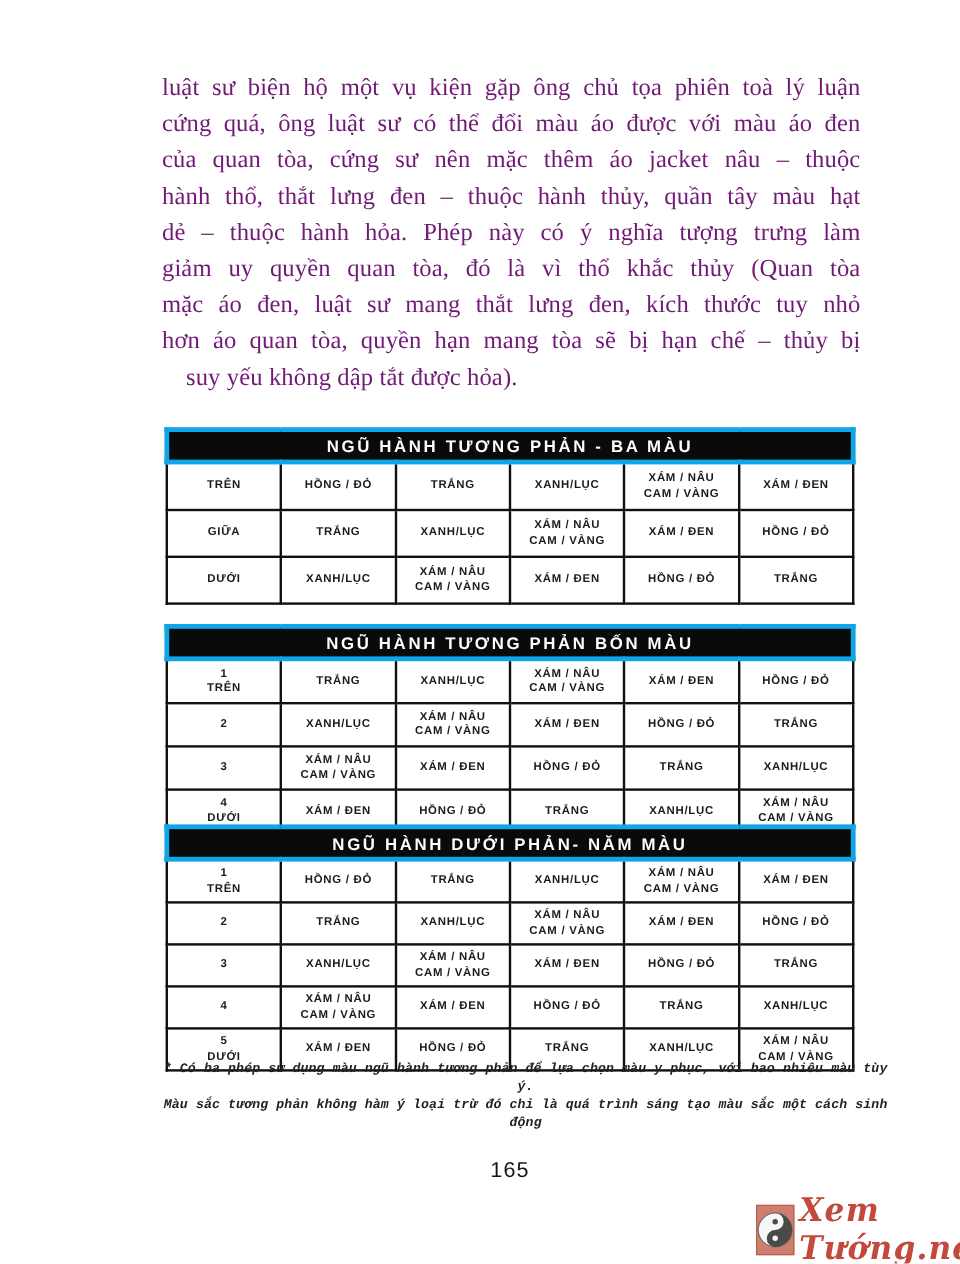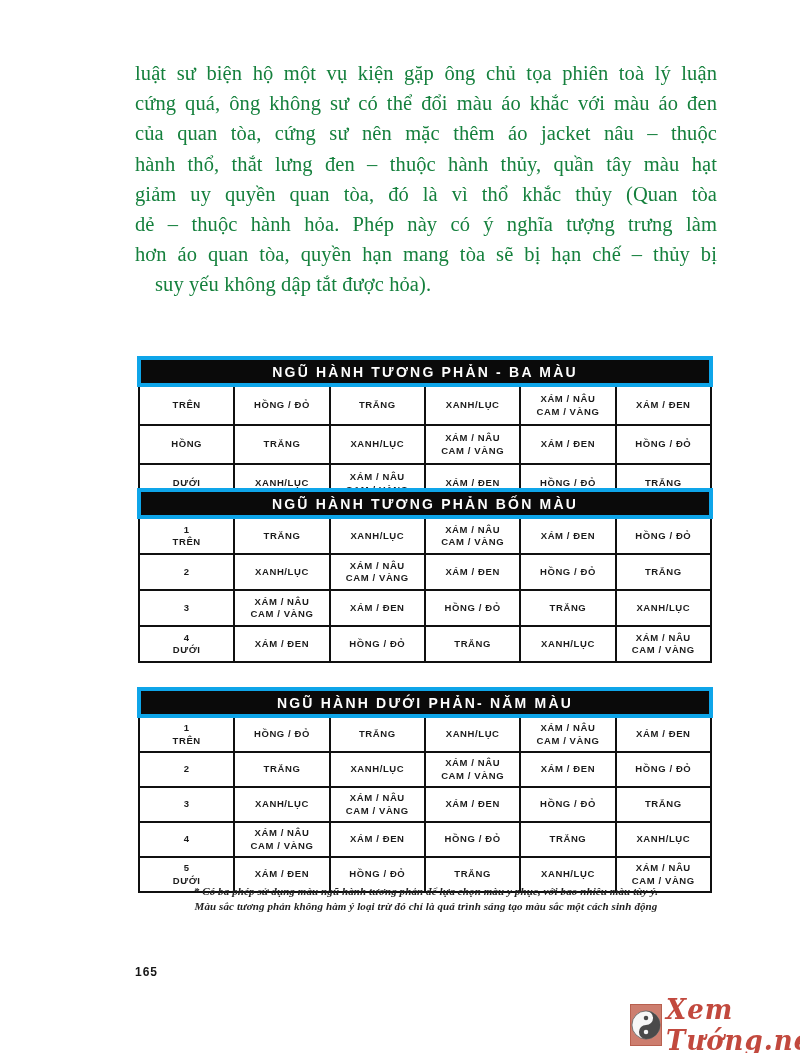--- a/index.html
+++ b/index.html
@@ -7,37 +7,37 @@
     width:800px; height:1053px;
     background:#ffffff;
     position:relative;
     overflow:hidden;
     font-family:"Liberation Serif", serif;
   }
 
   
   .para {
     position:absolute; left:135px; top:58px; width:582px;
-    color:#15803d;
+    color:#701a75;
   }
   .para .line {
     font-size:20.5px; line-height:30.2px;
     text-align:justify; text-align-last:justify;
     letter-spacing:0.1px;
   }
   .para .line.last { text-align-last:left;margin-left:20px; }
 
   
   .tbl {
     position:absolute; left:137px; width:576px;
     border-collapse:collapse; table-layout:fixed;
     font-family:"Liberation Sans", sans-serif;
   }
   .tbl-1 { top:356px; }
-  .tbl-2 { top:488px; }
+  .tbl-2 { top:520px; }
   .tbl-3 { top:687px; }
   .tbl th.title {
     background:#0a0a0a; color:#fdfdfd;
     font-size:14px; font-weight:bold; letter-spacing:2.2px;
     padding:4px 0 3px 0;
     border:4px solid #0ea5e9;
   }
   .tbl td {
     border:2px solid #101010;
     text-align:center; vertical-align:middle;
@@ -45,33 +45,33 @@
     letter-spacing:0.6px; line-height:1.3;
     white-space:pre-line;
     padding:2px 1px;
   }
   .tbl-1 td { height:33px; }
   .tbl-2 td { height:30px; }
   .tbl-3 td { height:29px; }
 
   
   .footnote {
-    position:absolute; left:116px; top:884px; width:620px;
-    font-family:Liberation Serif, serif;
+    position:absolute; left:128px; top:884px; width:620px;
+    font-family:Liberation Mono, monospace;
     font-style:italic; font-weight:bold;
     font-size:11px; line-height:15px; color:#222;
     text-align:center; letter-spacing:0.1px;
   }
 
   
   .pagenum {
     position:absolute; left:135px; top:965px; width:580px;
-    text-align:left;
+    text-align:center;
     font-family:"Liberation Sans", sans-serif;
-    font-size:12px; font-weight:bold; color:#161616;
+    font-size:18px; font-weight:normal; color:#161616;
     letter-spacing:1px;
   }
 
   
   .watermark {
     position:absolute; left:630px; top:995px;
     display:flex; align-items:center; gap:4px;
   }
   .wm-square {
     width:36px; height:40px; background:#cd7e6f;
@@ -84,45 +84,46 @@
     font-size:26px; color:#c2493e;
     letter-spacing:1px;
     transform:scaleY(1.05);
   }
 </style>
 </head>
 <body>
 
 <div class="para">
   <div class="line">luật sư biện hộ một vụ kiện gặp ông chủ tọa phiên toà lý luận</div>
-  <div class="line">cứng quá, ông không sư có thể đổi màu áo khắc với màu áo đen</div>
+  <div class="line">cứng quá, ông luật sư có thể đổi màu áo được với màu áo đen</div>
   <div class="line">của quan tòa, cứng sư nên mặc thêm áo jacket nâu – thuộc</div>
   <div class="line">hành thổ, thắt lưng đen – thuộc hành thủy, quần tây màu hạt</div>
+  <div class="line">dẻ – thuộc hành hỏa. Phép này có ý nghĩa tượng trưng làm</div>
   <div class="line">giảm uy quyền quan tòa, đó là vì thổ khắc thủy (Quan tòa</div>
-  <div class="line">dẻ – thuộc hành hỏa. Phép này có ý nghĩa tượng trưng làm</div>
+  <div class="line">mặc áo đen, luật sư mang thắt lưng đen, kích thước tuy nhỏ</div>
   <div class="line">hơn áo quan tòa, quyền hạn mang tòa sẽ bị hạn chế – thủy bị</div>
   <div class="line last">suy yếu không dập tắt được hỏa).</div>
 </div>
 
 <table class="tbl tbl-1">
   <tbody>
       <tr>
         <th class="title" colspan="6">NGŨ HÀNH TƯƠNG PHẢN - BA MÀU</th>
       </tr>
   <tr>
     <td>TRÊN</td>
     <td>HỒNG / ĐỎ</td>
     <td>TRẮNG</td>
     <td>XANH/LỤC</td>
     <td>XÁM / NÂU
 CAM / VÀNG</td>
     <td>XÁM / ĐEN</td>
   </tr>
   <tr>
-    <td>HỒNG</td>
+    <td>GIỮA</td>
     <td>TRẮNG</td>
     <td>XANH/LỤC</td>
     <td>XÁM / NÂU
 CAM / VÀNG</td>
     <td>XÁM / ĐEN</td>
     <td>HỒNG / ĐỎ</td>
   </tr>
   <tr>
     <td>DƯỚI</td>
     <td>XANH/LỤC</td>

